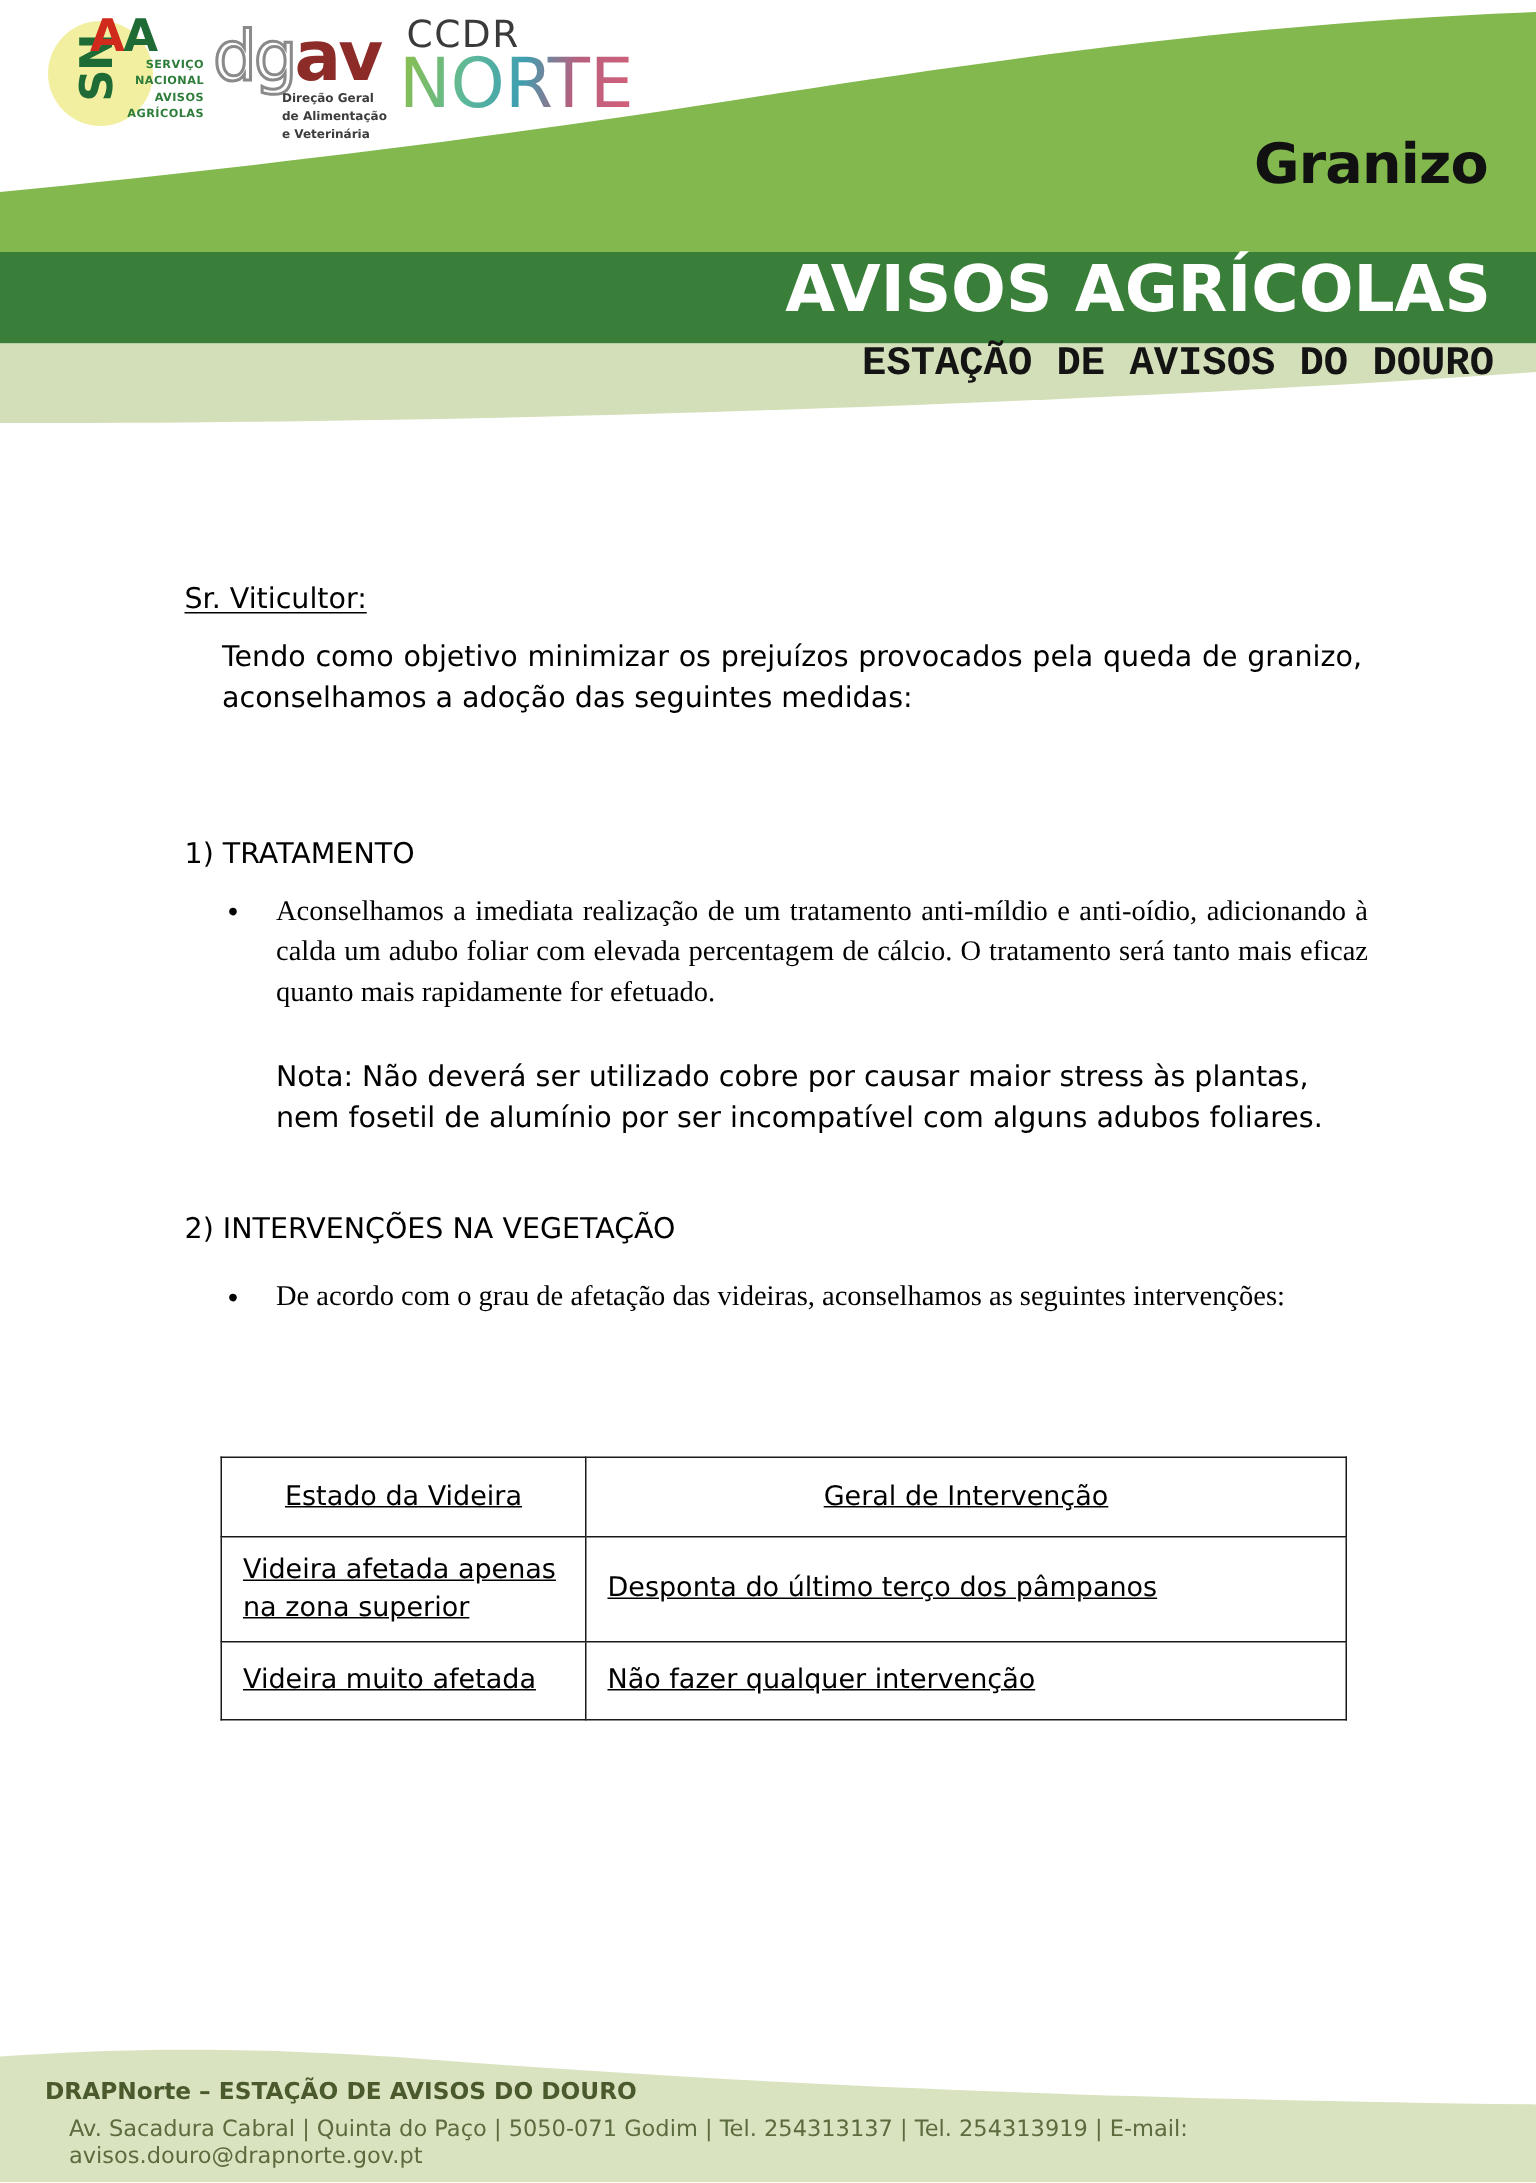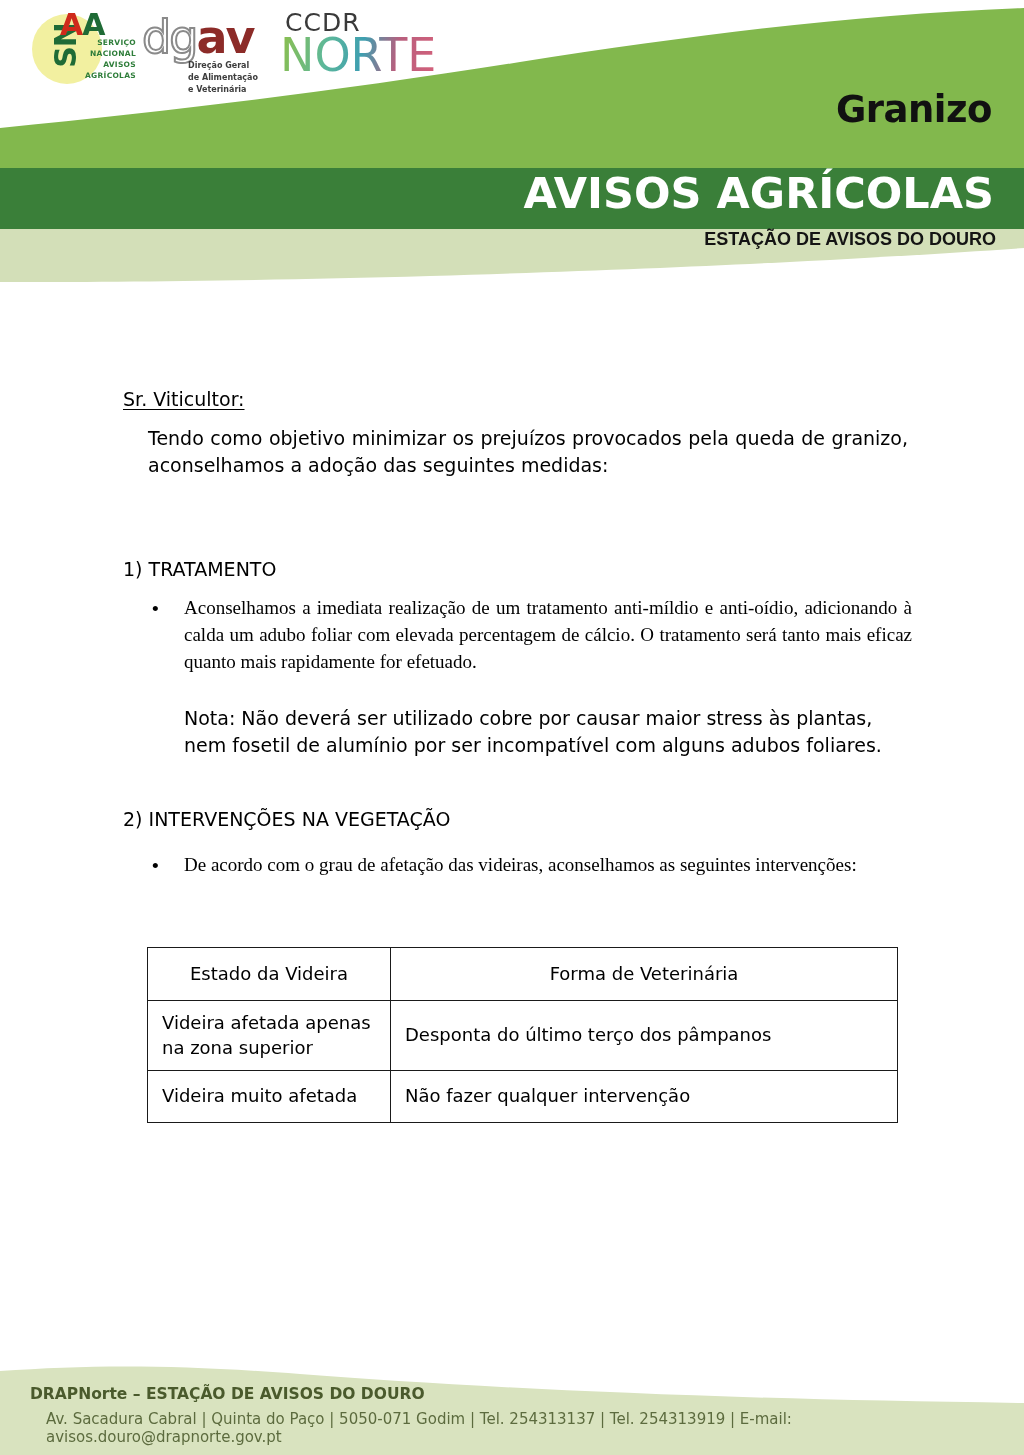--- a/index.html
+++ b/index.html
@@ -125,21 +125,21 @@
     font-size: 8px;
     line-height: 1.5;
     color: #3d3d3d;
   }
 
   
   .logo-ccdr {
     position: relative;
     width: 150px;
     height: 82px;
-    margin-left: 16px;
+    margin-left: 2px;
   }
   .ccdr-top {
     position: absolute;
     left: 5px; top: 2px;
     font-family: "DejaVu Sans", sans-serif;
     font-size: 25px;
     font-weight: 400;
     letter-spacing: 1px;
     color: #3a3a3a;
     line-height: 1;
@@ -182,22 +182,22 @@
     font-weight: 700;
     color: #ffffff;
     letter-spacing: 0px;
     line-height: 1;
     z-index: 5;
   }
   .title-sub {
     position: absolute;
     right: 28px;
     top: 230px;
-    font-family: Liberation Sans, sans-serif;
-    font-size: 18px;
+    font-family: Liberation Mono, monospace;
+    font-size: 27px;
     font-weight: 700;
     color: #141414;
     letter-spacing: 0px;
     line-height: 1;
     z-index: 5;
   }
 
   
   .content {
     position: absolute;
@@ -270,24 +270,25 @@
     font-family: "DejaVu Sans", sans-serif;
     font-size: 19px;
     line-height: 1.42;
     color: #000000;
   }
 
   
   .vine-table {
     position: absolute;
     left: 147px;
-    top: 617px;
+    top: 641px;
     width: 750px;
     border-collapse: collapse;
     table-layout: fixed;
+    text-decoration: underline;
   }
   .vine-table td, .vine-table th {
     border: 1.5px solid #1a1a1a;
     font-family: "DejaVu Sans", sans-serif;
     font-size: 18px;
     color: #000000;
     font-weight: 400;
     line-height: 1.35;
     padding: 10px 14px;
     vertical-align: middle;
@@ -411,21 +412,21 @@
     </div>
 
     <table class="vine-table">
       <colgroup>
         <col class="col-state">
         <col class="col-action">
       </colgroup>
       <thead>
         <tr>
           <th>Estado da Videira</th>
-          <th>Forma de Veterinária</th>
+          <th>Geral de Intervenção</th>
         </tr>
       </thead>
       <tbody>
         <tr class="r1">
           <td class="cell-state">Videira afetada apenas na zona superior</td>
           <td class="cell-action">Desponta do último terço dos pâmpanos</td>
         </tr>
         <tr class="r3">
           <td class="cell-state">Videira muito afetada</td>
           <td class="cell-action">Não fazer qualquer intervenção</td>

